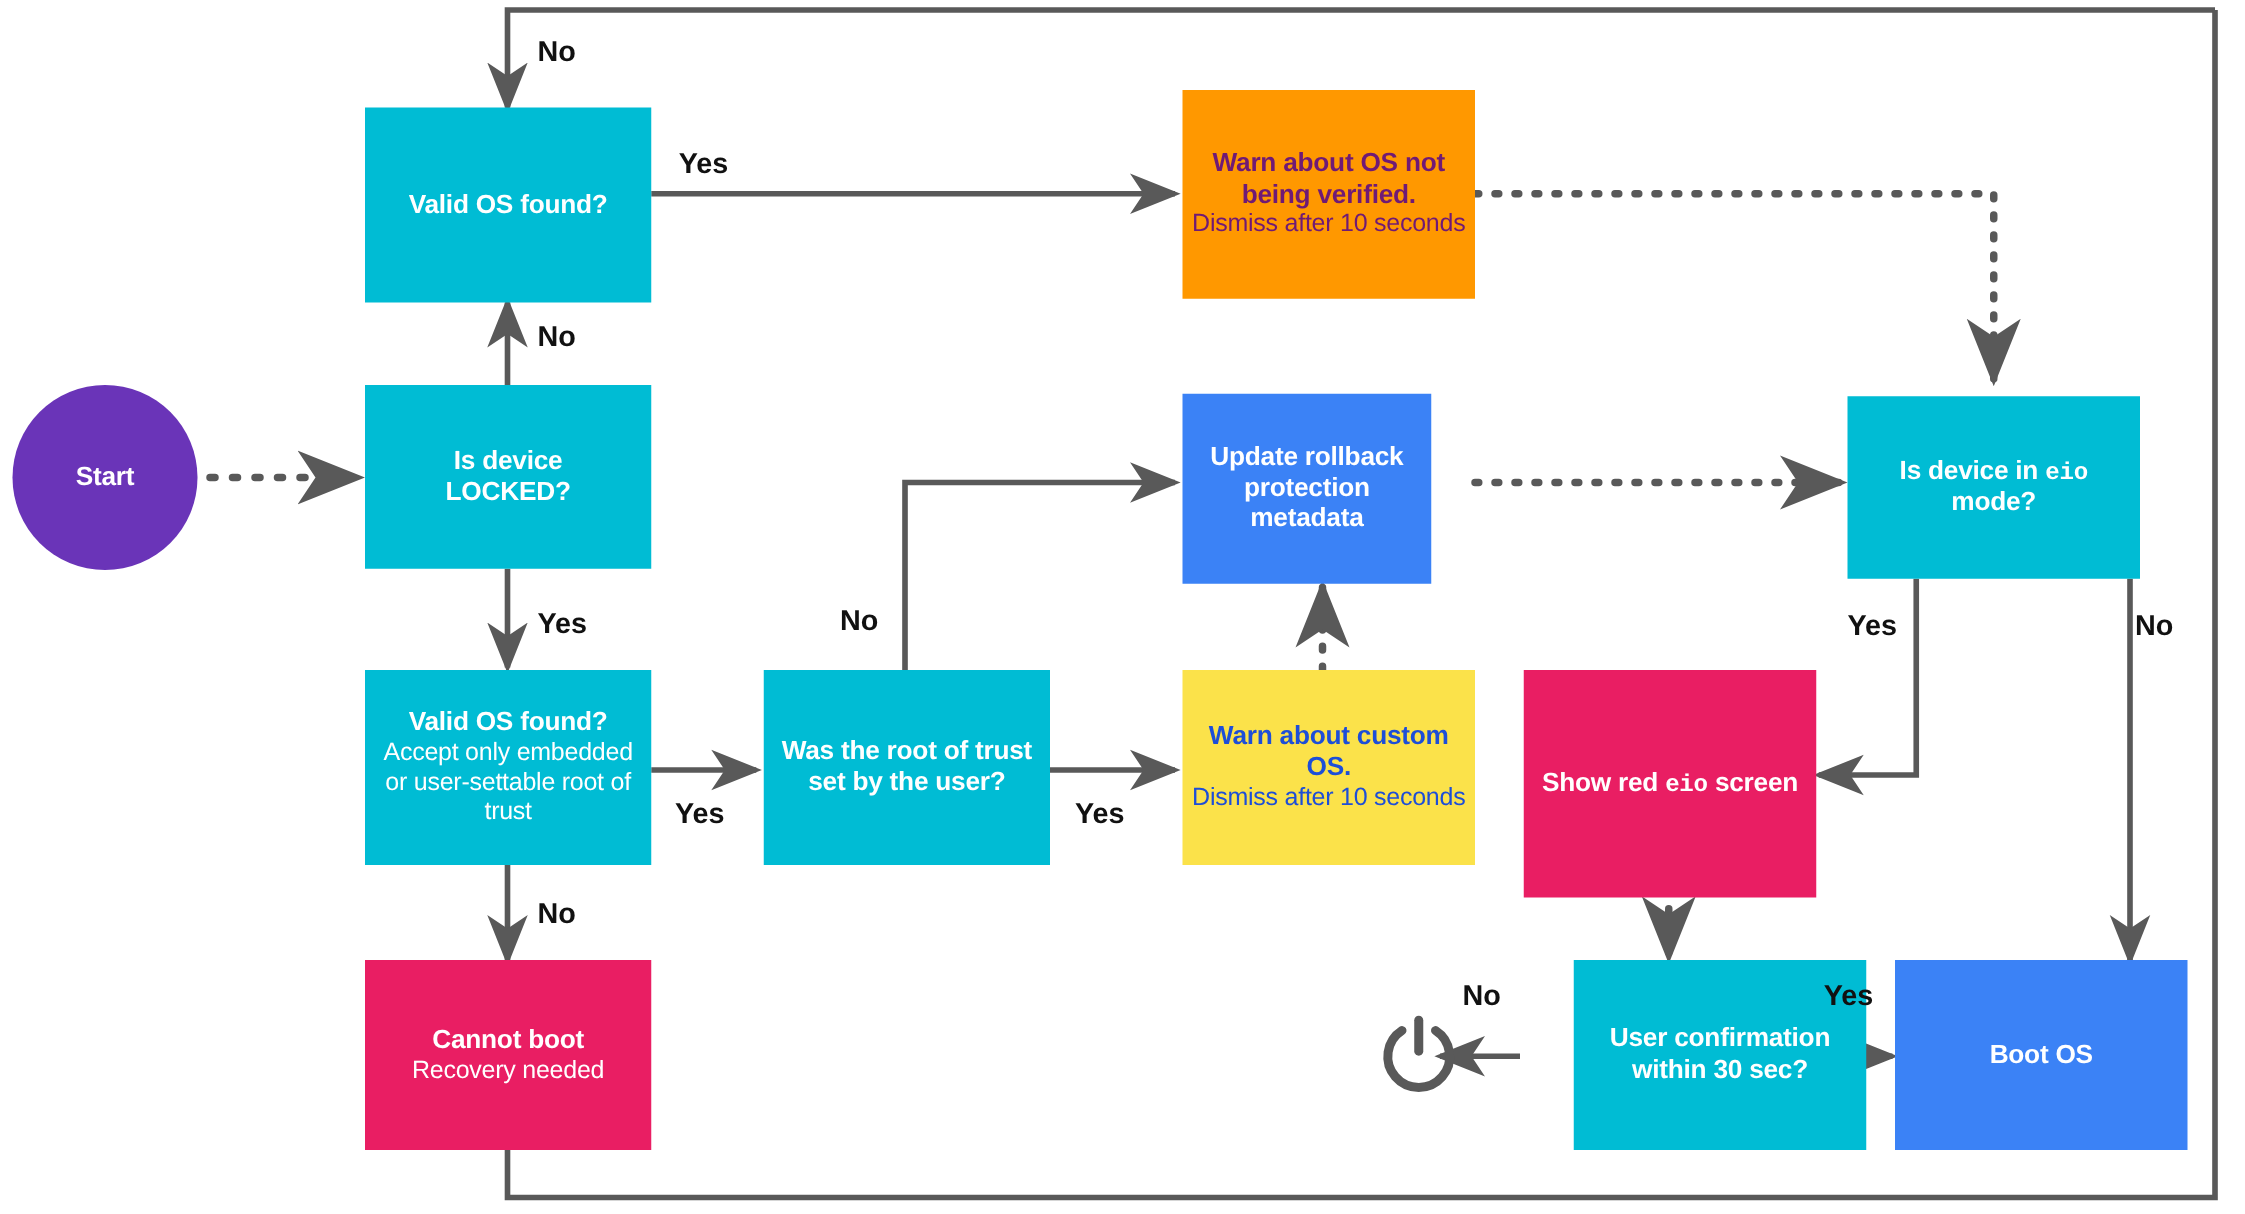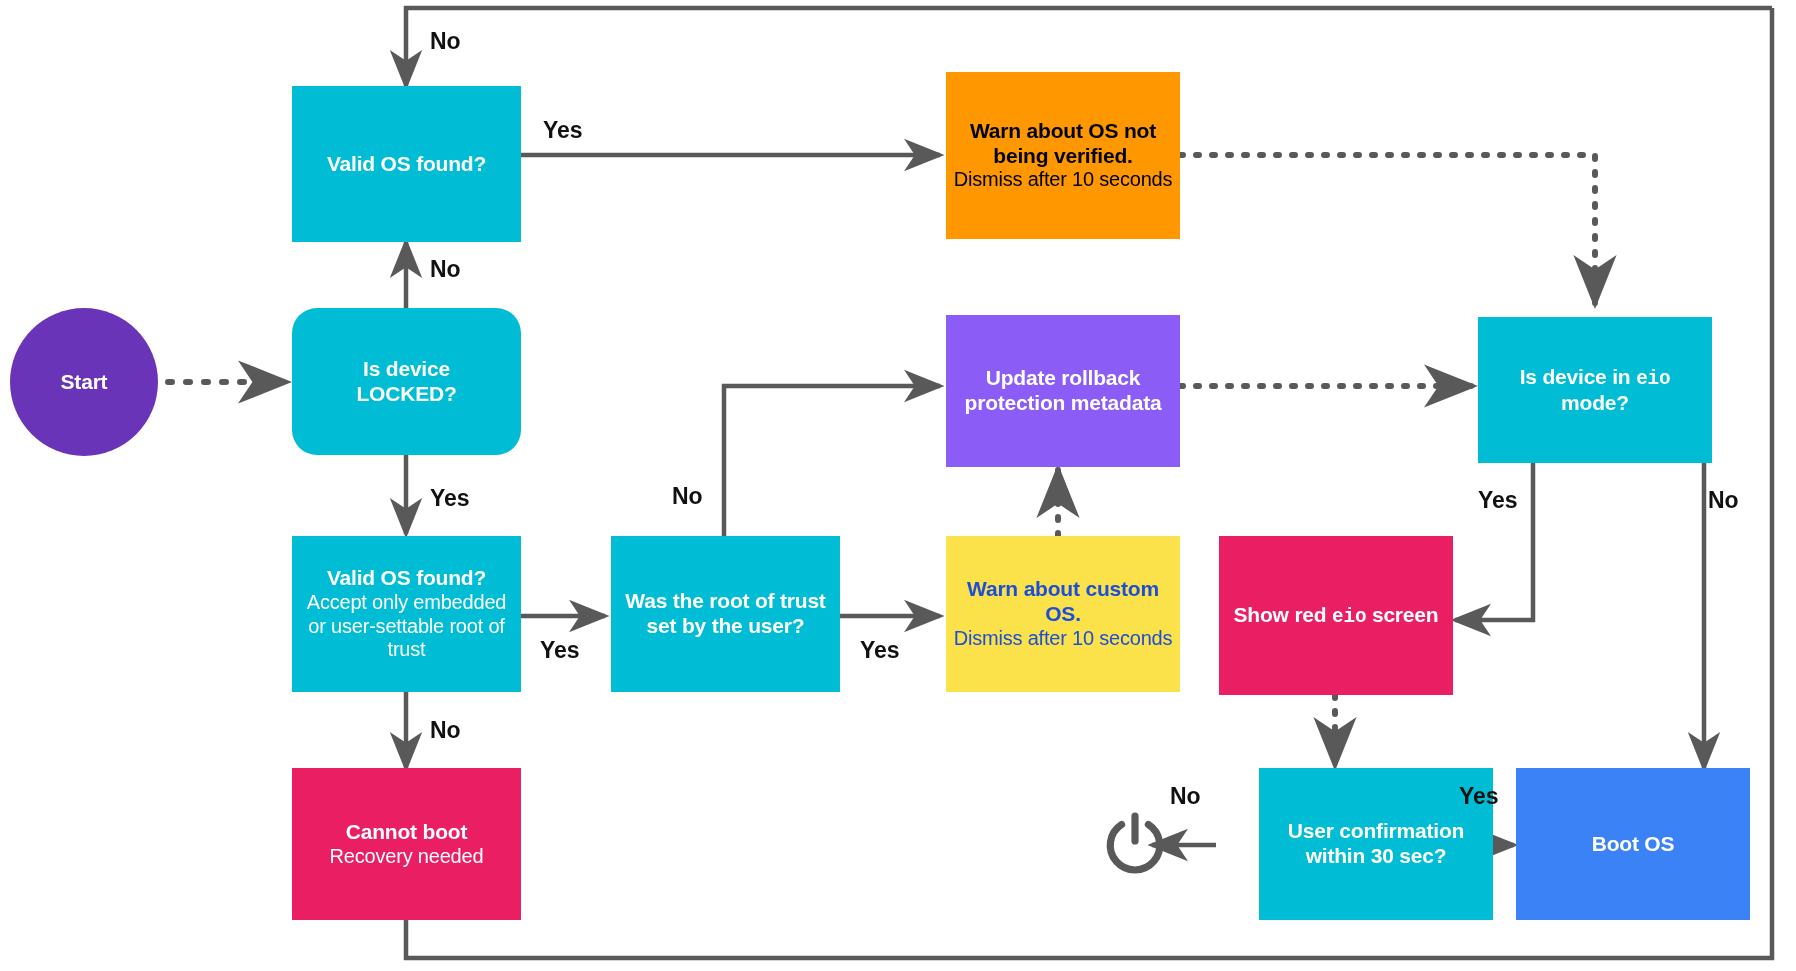--- a/index.html
+++ b/index.html
@@ -110,59 +110,59 @@
       <path d="M1455,845 L1514,845" marker-end="url(#arw)"></path>
 
       <path d="M1772,8 L1772,958 L406,958 L406,853" marker-end="url(#arw)"></path>
     </g>
   </svg>
 
   <div class="node circle" style="left:10px; top:308px; width:148px; height:148px; background:#6A34B8; color:#ffffff;text-align:right;">
     <div class="ttl">Start</div>
   </div>
 
-  <div class="node" style="left:292px; top:308px; width:229px; height:147px; background:#00BCD4; color:#ffffff;border-radius:25px;">
+  <div class="node" style="left:292px; top:308px; width:229px; height:147px; background:#00BCD4; color:#ffffff;">
     <div class="ttl">Is device</div>
     <div class="ttl">LOCKED?</div>
   </div>
 
   <div class="node" style="left:292px; top:86px; width:229px; height:156px; background:#00BCD4; color:#ffffff;">
     <div class="ttl">Valid OS found?</div>
   </div>
 
   <div class="node" style="left:292px; top:536px; width:229px; height:156px; background:#00BCD4; color:#ffffff;">
     <div class="ttl">Valid OS found?</div>
     <div class="sub">Accept only embedded or user-settable root of trust</div>
   </div>
 
   <div class="node" style="left:611px; top:536px; width:229px; height:156px; background:#00BCD4; color:#ffffff;">
     <div class="ttl">Was the root of trust set by the user?</div>
   </div>
 
-  <div class="node" style="left:946px; top:72px; width:234px; height:167px; background:#FF9800; color:#000000;">
+  <div class="node" style="left:946px; top:72px; width:234px; height:167px; background:#FF9800; color:#701a75;">
     <div class="ttl">Warn about OS not being verified.</div>
     <div class="sub">Dismiss after 10 seconds</div>
   </div>
 
   <div class="node" style="left:946px; top:536px; width:234px; height:156px; background:#FBE24A; color:#1d4ed8;">
     <div class="ttl">Warn about custom OS.</div>
     <div class="sub">Dismiss after 10 seconds</div>
   </div>
 
-  <div class="node" style="left:946px; top:315px; width:234px; height:152px; background:#8b5cf6; color:#ffffff;">
+  <div class="node" style="left:946px; top:315px; width:199px; height:152px; background:#3b82f6; color:#ffffff;">
     <div class="ttl">Update rollback protection metadata</div>
   </div>
 
   <div class="node" style="left:1478px; top:317px; width:234px; height:146px; background:#00BCD4; color:#ffffff;">
     <div class="ttl">
       <span>Is device in </span><code class="mono">eio</code><span> mode?</span>
     </div>
   </div>
 
-  <div class="node" style="left:1219px; top:536px; width:234px; height:159px; background:#E91E63; color:#ffffff;">
+  <div class="node" style="left:1219px; top:536px; width:234px; height:182px; background:#E91E63; color:#ffffff;">
     <div class="ttl">
       <span>Show red </span><code class="mono">eio</code><span> screen</span>
     </div>
   </div>
 
   <div class="node" style="left:1219px; top:768px; width:234px; height:152px; background:#00BCD4; color:#ffffff;margin-left:40px;">
     <div class="ttl">User confirmation within 30 sec?</div>
   </div>
 
   <div class="node" style="left:1516px; top:768px; width:234px; height:152px; background:#3b82f6; color:#ffffff;">

